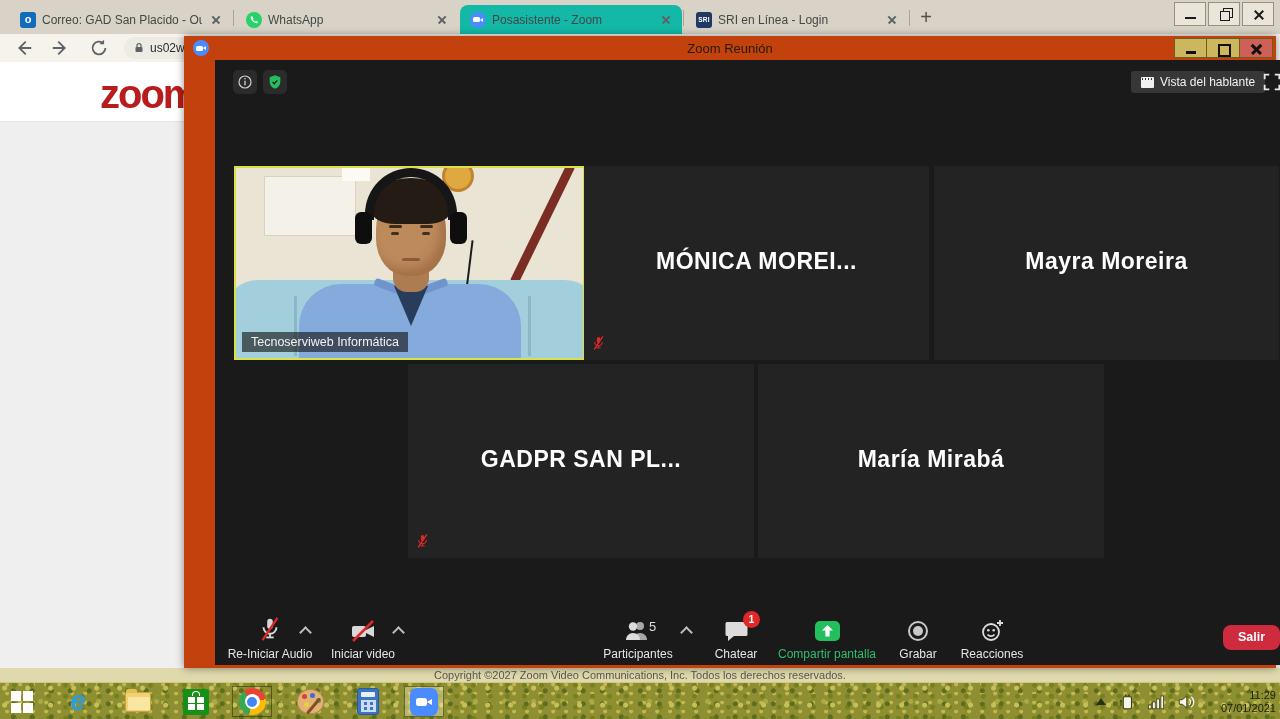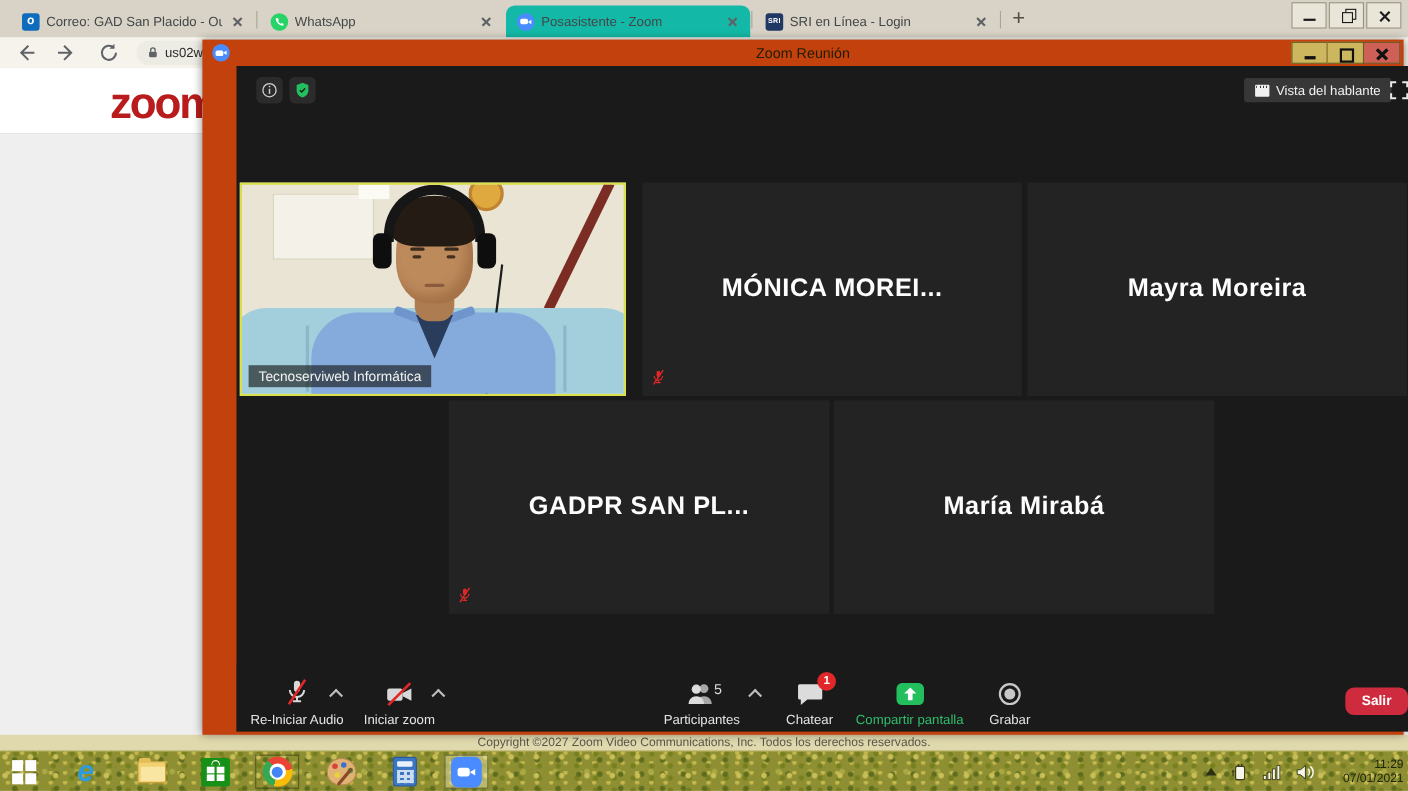--- a/index.html
+++ b/index.html
@@ -68,21 +68,21 @@
   #view-btn { position:absolute; left:916px; top:11px; height:22px; background:#373737; border-radius:3px; display:flex; align-items:center; padding:0 10px; }
   #view-btn .grid-ic { width:13px; height:11px; background:#f0f0f0; border-radius:1px; position:relative; margin-right:6px; }
   #view-btn .grid-ic::after { content:""; position:absolute; left:1px; top:1px; width:11px; height:2px;
      background:repeating-linear-gradient(90deg,#373737 0 1px,transparent 1px 3px); }
   #view-label { font-size:12px; color:#f2f2f2; white-space:nowrap; }
   #fullscreen-btn { position:absolute; left:1046px; top:11px; width:22px; height:22px; }
 
   .tile { position:absolute; height:194px; background:#232323; overflow:hidden; }
   .tile-name { position:absolute; left:0; right:0; top:50%; transform:translateY(-55%); text-align:center; color:#fdfdfd; font-size:23px; font-weight:bold; letter-spacing:.5px; }
   .tile-mic { position:absolute; left:8px; bottom:8px; }
-  #tile-0 { left:3px;  top:106px; width:351px; border:2px solid #d9e04a; background:#e9e4d4; }
+  #tile-0 { left:19px;  top:106px; width:351px; border:2px solid #d9e04a; background:#e9e4d4; }
   #tile-1 { left:369px; top:106px; width:345px; }
   #tile-2 { left:719px; top:106px; width:345px; }
   #tile-3 { left:193px; top:304px; width:346px; }
   #tile-4 { left:543px; top:304px; width:346px; }
 
   
   .v-board { position:absolute; left:28px; top:8px; width:92px; height:60px; background:#f4f1e8; border:1px solid #d8d2bc; }
   .v-smallrect { position:absolute; left:106px; top:0; width:28px; height:13px; background:#fbfaf3; }
   .v-clock { position:absolute; left:206px; top:-8px; width:32px; height:32px; border-radius:50%; background:#dfa93f; border:3px solid #c08330; }
   .v-redstrip { position:absolute; left:302px; top:-8px; width:9px; height:128px; background:#7b2d24; transform:rotate(26deg); }
@@ -349,21 +349,21 @@
         <div class="caret" style="left:86px; top:22px"></div>
 
         <div class="tb-item" style="left:93px">
           <div class="tb-icon">
             <svg width="26" height="24" viewBox="0 0 26 24">
               <rect x="2" y="7" width="14" height="11" rx="2" fill="#d8d8d8"></rect>
               <path d="M16 11l8-4v11l-8-4z" fill="#d8d8d8"></path>
               <line x1="3" y1="22" x2="23" y2="2" stroke="#e02828" stroke-width="2.5"></line>
             </svg>
           </div>
-          <div class="tb-label">Iniciar zoom</div>
+          <div class="tb-label">Iniciar video</div>
         </div>
         <div class="caret" style="left:179px; top:22px"></div>
 
         <div class="tb-item" style="left:368px">
           <div class="tb-icon" style="position:relative">
             <svg width="28" height="24" viewBox="0 0 28 24">
               <circle cx="16" cy="7" r="4" fill="#a8a8a8"></circle>
               <path d="M9 21c0-4 3-7 7-7s7 3 7 7z" fill="#a8a8a8"></path>
               <circle cx="9" cy="7.5" r="4.2" fill="#dcdcdc"></circle>
               <path d="M2 21c0-4 3-7 7-7s7 3 7 7z" fill="#dcdcdc"></path>
@@ -397,20 +397,32 @@
         <div class="tb-item" style="left:648px">
           <div class="tb-icon">
             <svg width="24" height="24" viewBox="0 0 24 24">
               <circle cx="12" cy="12" r="9" fill="none" stroke="#c8c8c8" stroke-width="2"></circle>
               <circle cx="12" cy="12" r="5" fill="#c8c8c8"></circle>
             </svg>
           </div>
           <div class="tb-label">Grabar</div>
         </div>
 
+        <div class="tb-item" style="left:722px">
+          <div class="tb-icon">
+            <svg width="25" height="25" viewBox="0 0 25 25">
+              <circle cx="11" cy="14" r="8" fill="none" stroke="#dcdcdc" stroke-width="1.8"></circle>
+              <circle cx="8.3" cy="12.3" r="1.3" fill="#dcdcdc"></circle>
+              <circle cx="13.7" cy="12.3" r="1.3" fill="#dcdcdc"></circle>
+              <path d="M7.5 16.5c1.8 2.2 5.2 2.2 7 0" stroke="#dcdcdc" stroke-width="1.6" fill="none"></path>
+              <path d="M20 2v6M17 5h6" stroke="#dcdcdc" stroke-width="1.8"></path>
+            </svg>
+          </div>
+          <div class="tb-label">Reacciones</div>
+        </div>
 
         <div id="leave-btn">Salir</div>
       </div>
     </div>
   </div>
 
   <div id="taskbar">
     <div class="tb-app" id="start-btn">
       <div class="winlogo">
           <div></div>

